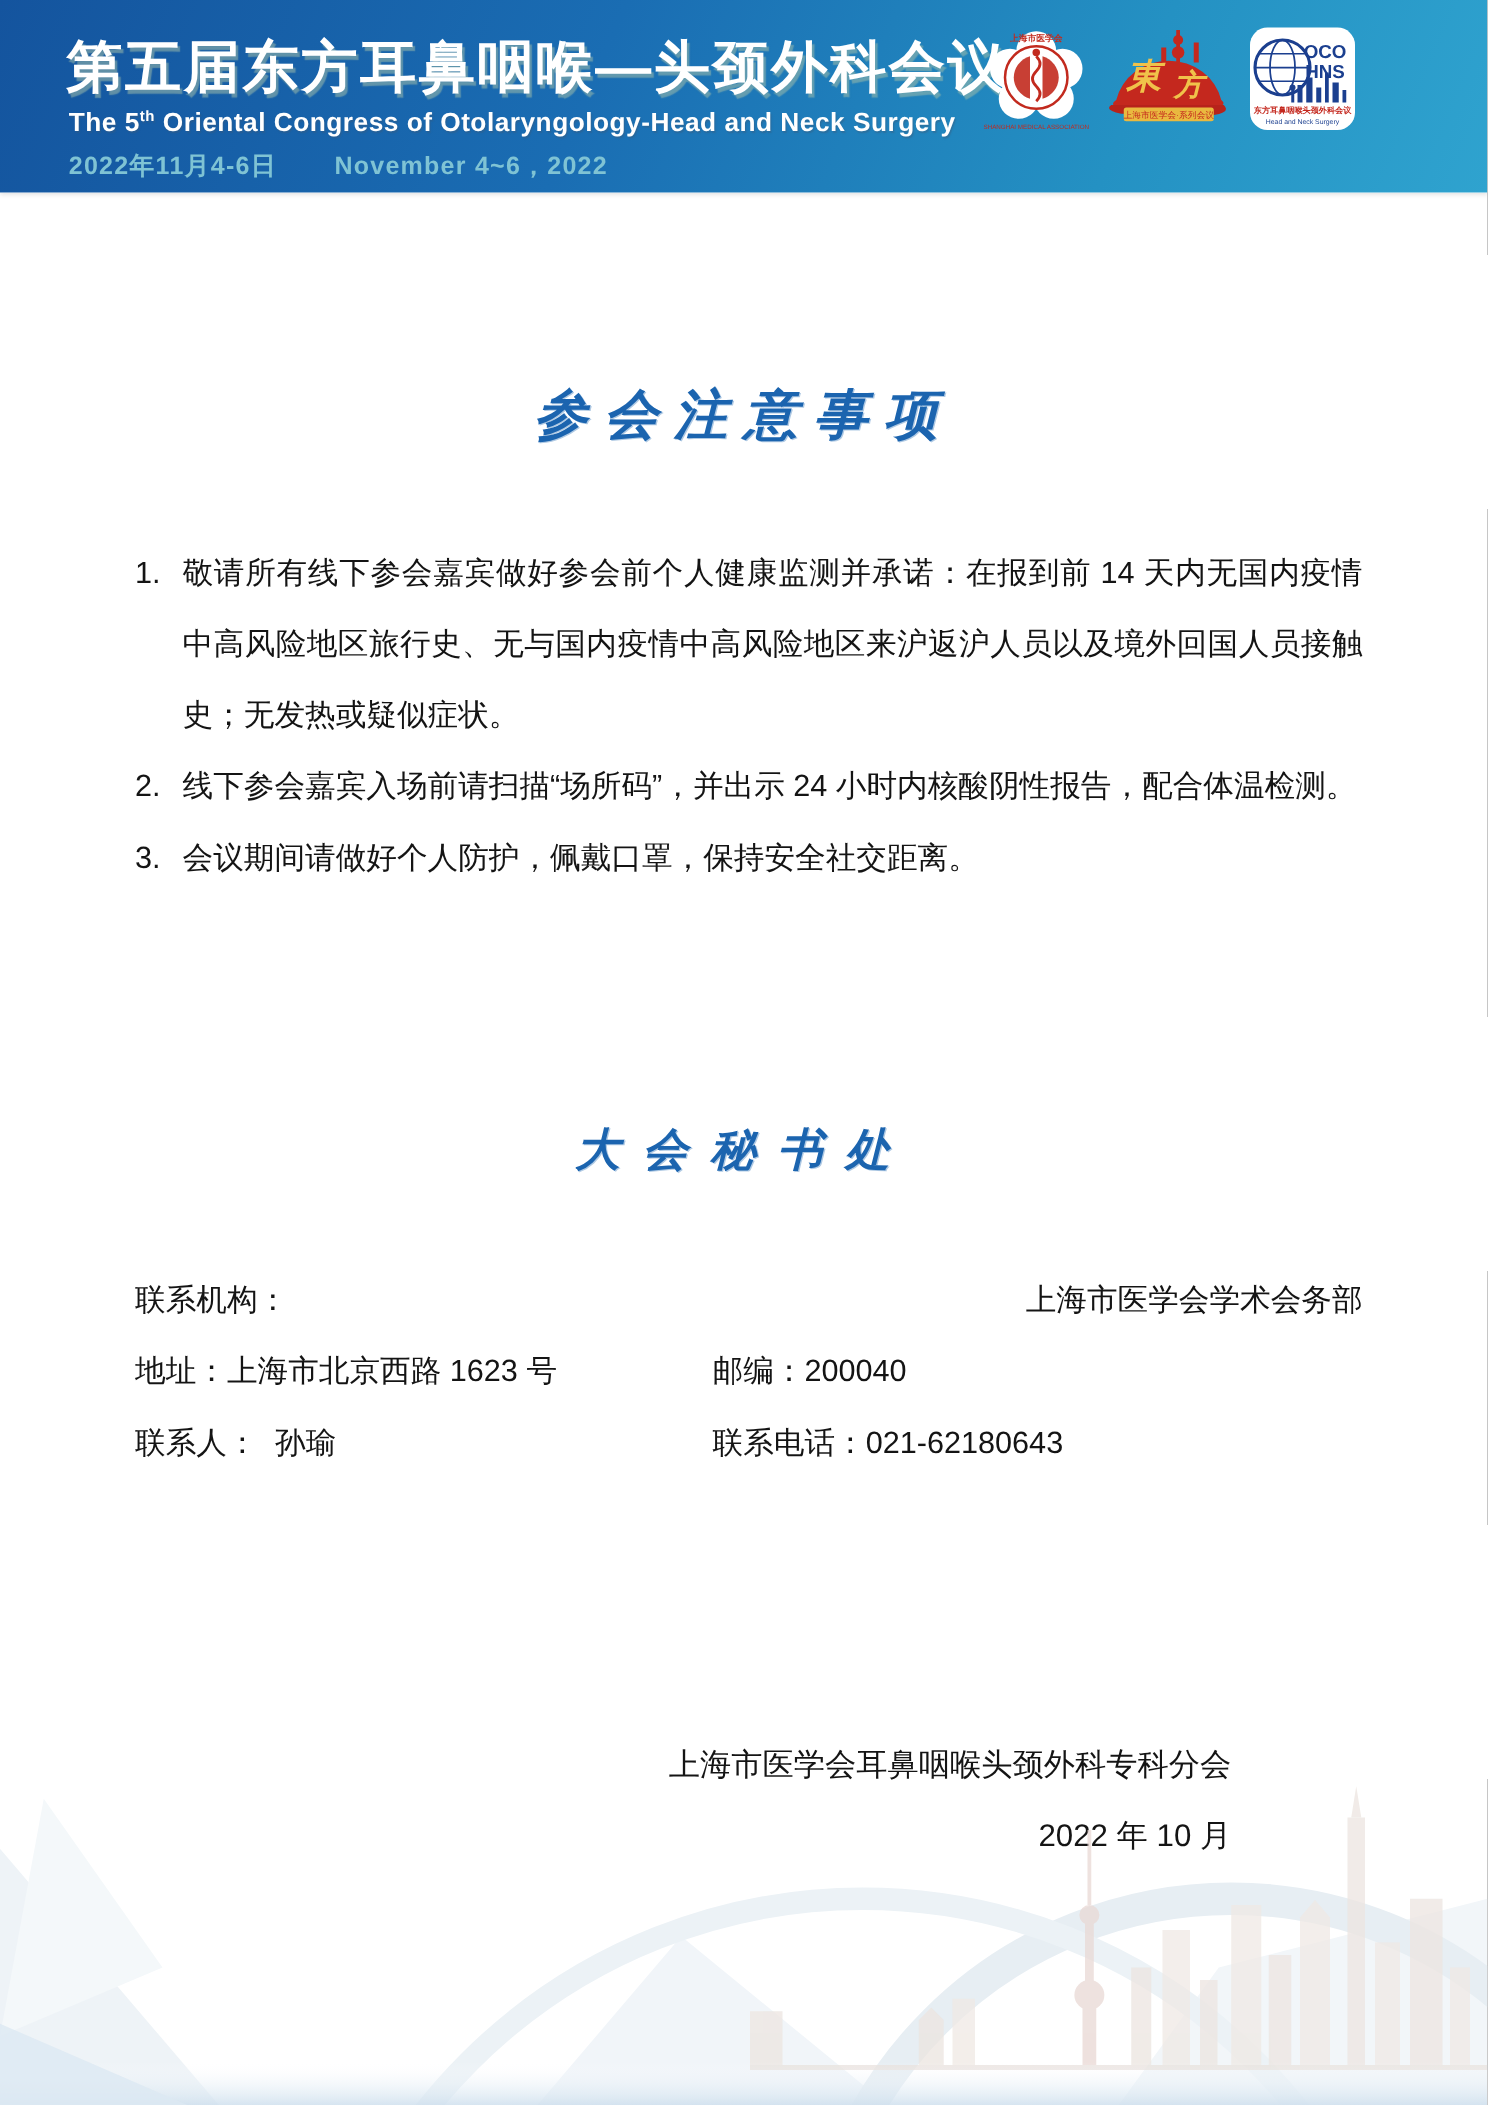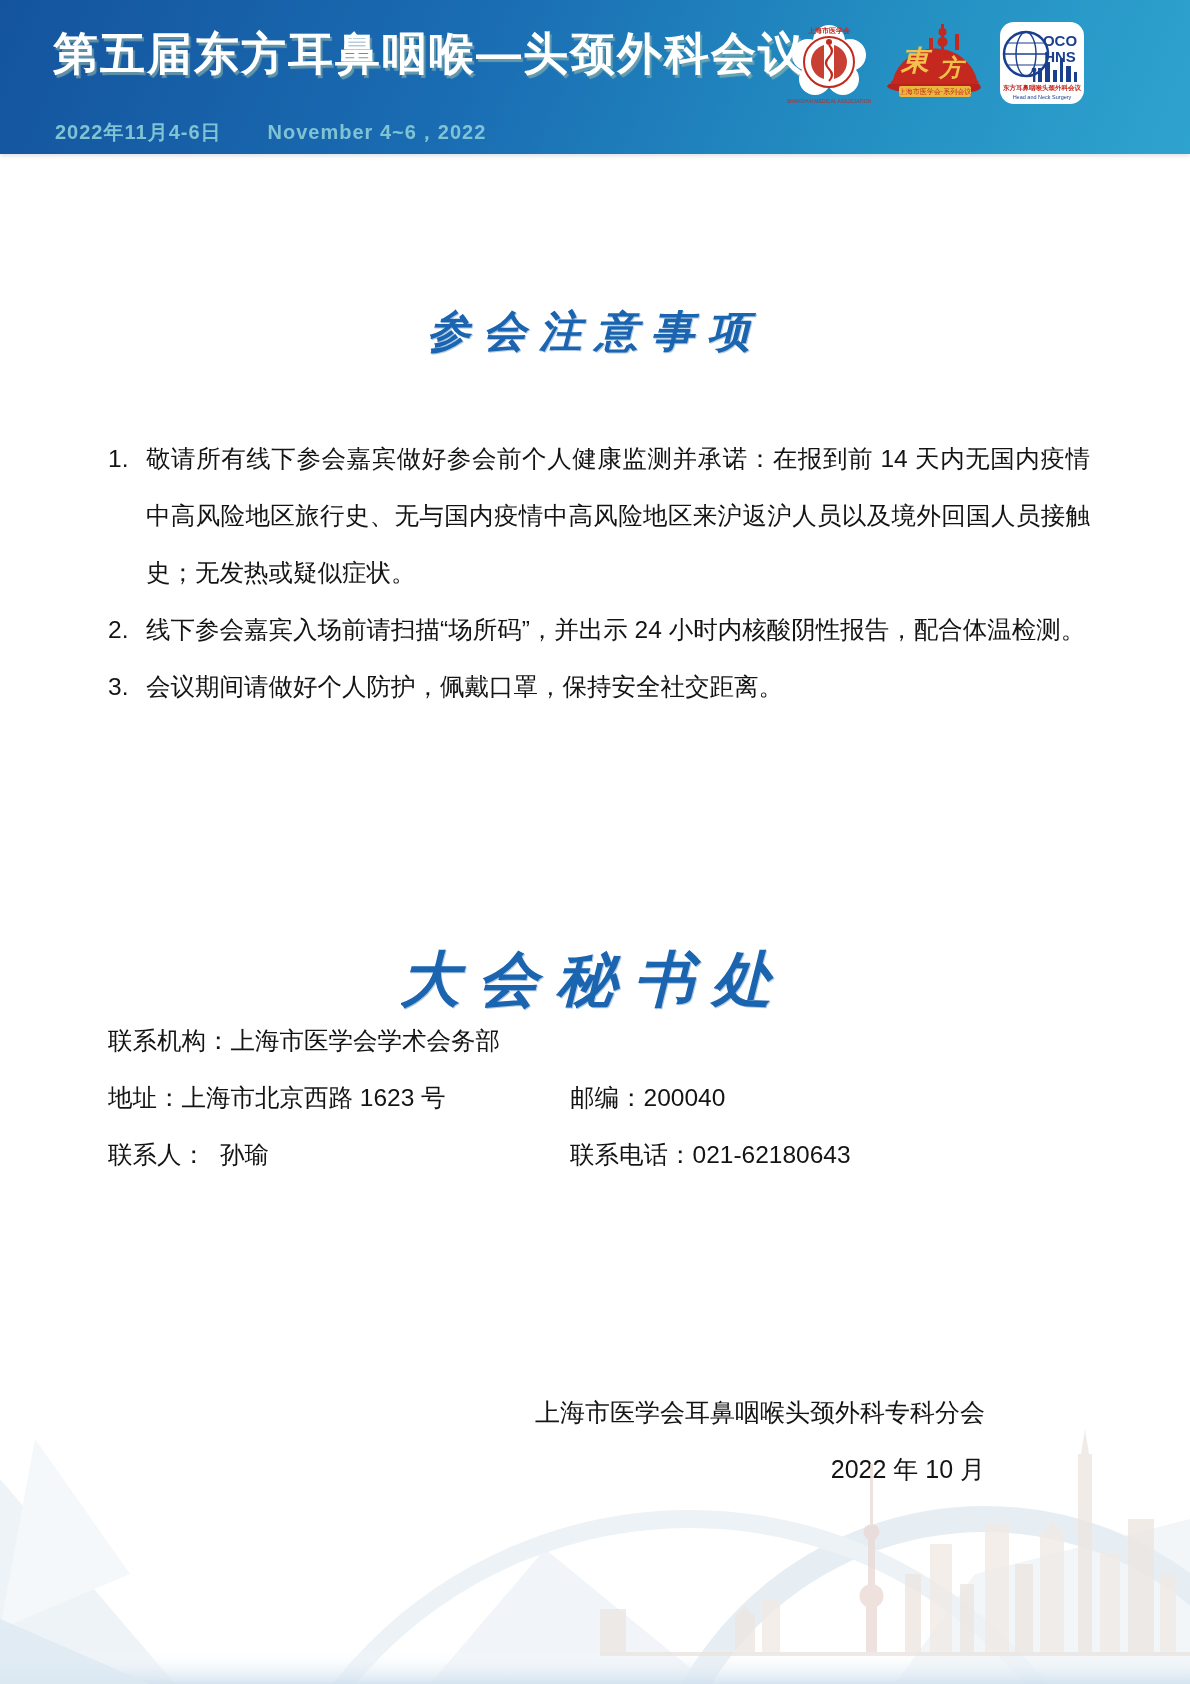--- a/index.html
+++ b/index.html
@@ -42,57 +42,58 @@
     display:flex; align-items:center; gap:13px;
   }
 
   
   .section-title {
     position:absolute; left:0; width:1190px; text-align:center;
     color:#1b64af; font-weight:800; font-style:italic;
     text-shadow:1px 1px 0 rgba(27,100,175,.35);
   }
   .notice-title { top:303px; font-size:43px; letter-spacing:13px; }
-  .secretariat-title { top:940px; font-size:60px; letter-spacing:18px;text-align:center; }
+  .secretariat-title { top:896px; font-size:36px; letter-spacing:18px;text-align:center; }
 
   
   .notice-list {
     position:absolute; left:108px; top:430px; width:982px;
     font-size:24.5px; line-height:57px; color:#141414;
   }
   .notice-item { display:flex; }
   .notice-num { flex:0 0 38px; }
   .notice-text { flex:1 1 auto; text-align:justify; }
 
   
   .contact {
     position:absolute; left:108px; top:1012px; width:982px;
     font-size:24.5px; line-height:57px; color:#141414;
   }
-  .contact-row { display:flex; }
+  .contact-row { display:flex;justify-content:space-between; }
   .contact-col-left { flex:0 0 462px; }
   .contact-col-right { flex:1 1 auto; }
   .contact .person-value { margin-left:14px; }
 
   
   .signature {
     position:absolute; right:205px; top:1384px; text-align:right;
     font-size:25px; line-height:57px; color:#141414; white-space:nowrap;
   }
 
   
   .watermark { position:absolute; left:0; bottom:0; width:1190px; height:260px; pointer-events:none; }
 </style>
 </head>
 <body>
 
 <div class="page">
 
   <div class="header">
     <div class="header-title">第五届东方耳鼻咽喉—头颈外科会议</div>
+    <div class="header-subtitle"><span>The 5</span><sup>th</sup><span> Oriental Congress of Otolaryngology-Head and Neck Surgery</span></div>
     <div class="header-date">
       <span class="date-cn">2022年11月4-6日</span><span class="date-en">November 4~6，2022</span>
     </div>
 
     <div class="logo-row">
 
       <svg width="86" height="88" viewBox="0 0 86 88">
         <g>
           <circle cx="43" cy="22" r="16" fill="#ffffff"></circle>
           <circle cx="64" cy="36" r="16" fill="#ffffff"></circle>

